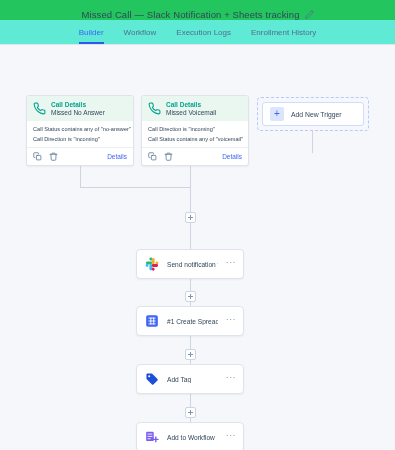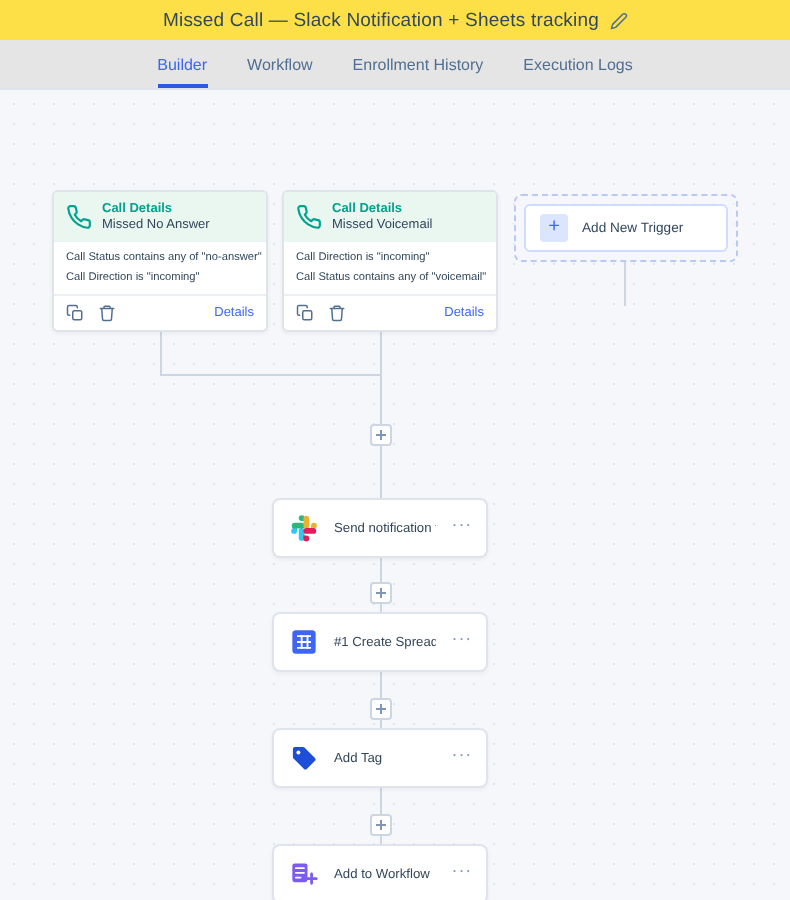--- a/index.html
+++ b/index.html
@@ -7,34 +7,34 @@
     width: 395px; height: 450px;
     font-family: "Liberation Sans", sans-serif;
     background: #ffffff;
     overflow: hidden;
   }
   .app { width: 395px; height: 450px; display: flex; flex-direction: column; position: relative; }
 
   
   .topbar {
     height: 20px; flex: 0 0 20px;
-    display: flex; align-items: center; justify-content: center;
-    background: #fde047;
+    display: flex; align-items: flex-end; justify-content: center;
+    background: #22c55e;
   }
   .title-wrap { display: flex; align-items: center; gap: 5px; }
   .title {
     font-size: 9.5px; color: #33475b; letter-spacing: .1px; white-space: nowrap;
   }
   .edit-icon { width: 9px; height: 9px; display: block; color: #516f90; cursor: pointer; }
   .edit-icon svg { display: block; width: 9px; height: 9px; }
 
   .tabsbar {
     height: 25px; flex: 0 0 25px;
     display: flex; align-items: flex-end; justify-content: center;
-    gap: 20px; background: #e5e5e5;
+    gap: 20px; background: #5eead4;
     border-bottom: 1px solid #dfe3eb;
   }
   .tab {
     font-size: 8px; color: #516f90; padding-bottom: 5px;
     border-bottom: 2px solid transparent; cursor: pointer; white-space: nowrap;
   }
   .tab.active { color: #0091ae; border-bottom-color: #2f57ea; color: #3f65f7; font-weight: 400; }
 
   
   .canvas {
@@ -140,22 +140,22 @@
         <svg viewBox="0 0 24 24" fill="none" stroke="currentColor" stroke-width="2" stroke-linecap="round" stroke-linejoin="round">
           <path d="M17 3a2.8 2.8 0 1 1 4 4L7.5 20.5 2 22l1.5-5.5L17 3z"></path>
         </svg>
       </span>
     </div>
   </div>
 
   <div class="tabsbar">
     <div class="tab active">Builder</div>
     <div class="tab">Workflow</div>
+    <div class="tab">Execution Logs</div>
     <div class="tab">Enrollment History</div>
-    <div class="tab">Execution Logs</div>
   </div>
 
   <div class="canvas">
 
     <div class="conn v" style="left:80px; top:113px; height:29px;"></div>
 
     <div class="conn h" style="left:80px; top:142px; width:110px;"></div>
 
     <div class="conn v" style="left:190px; top:113px; height:29px;"></div>
 

